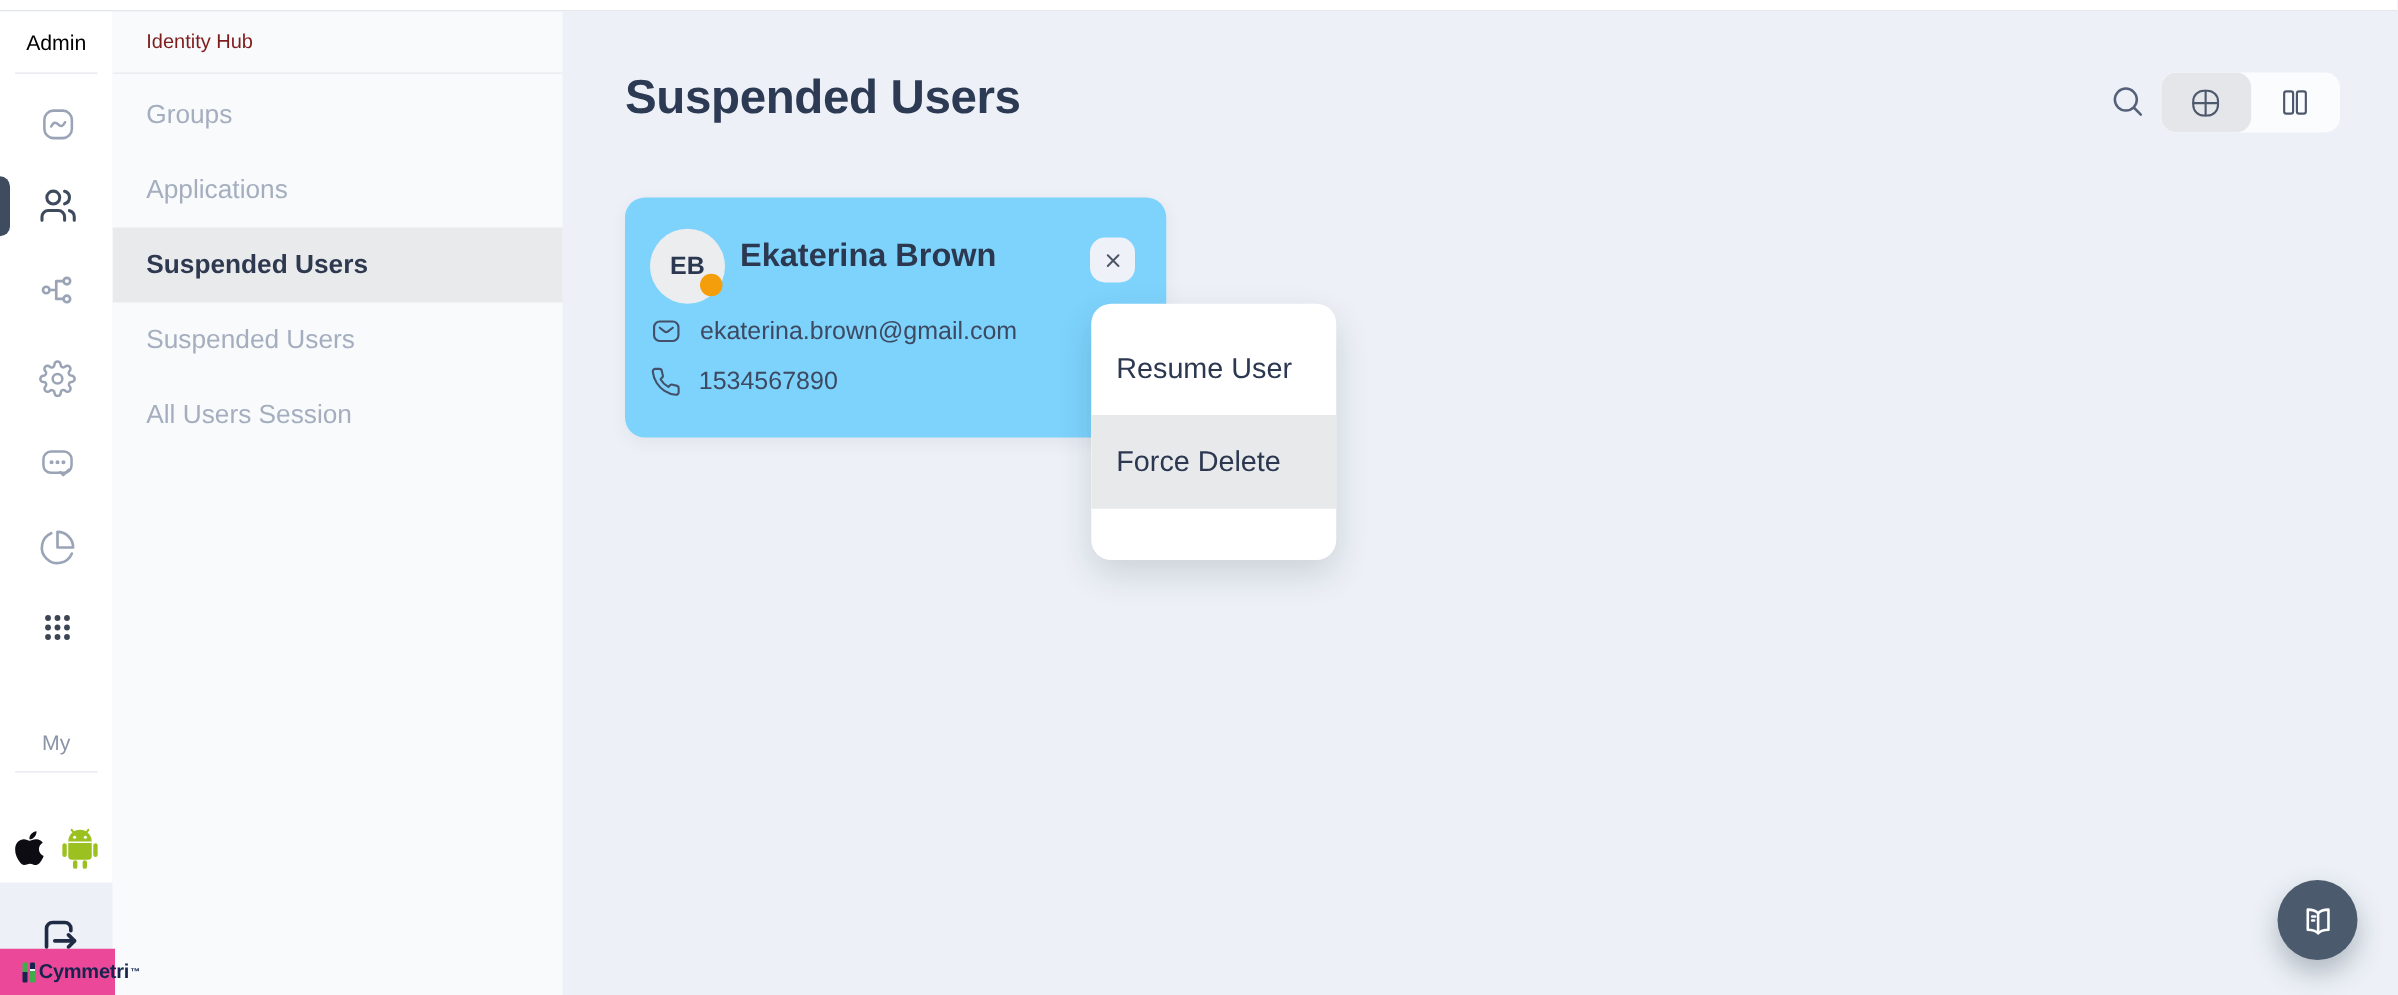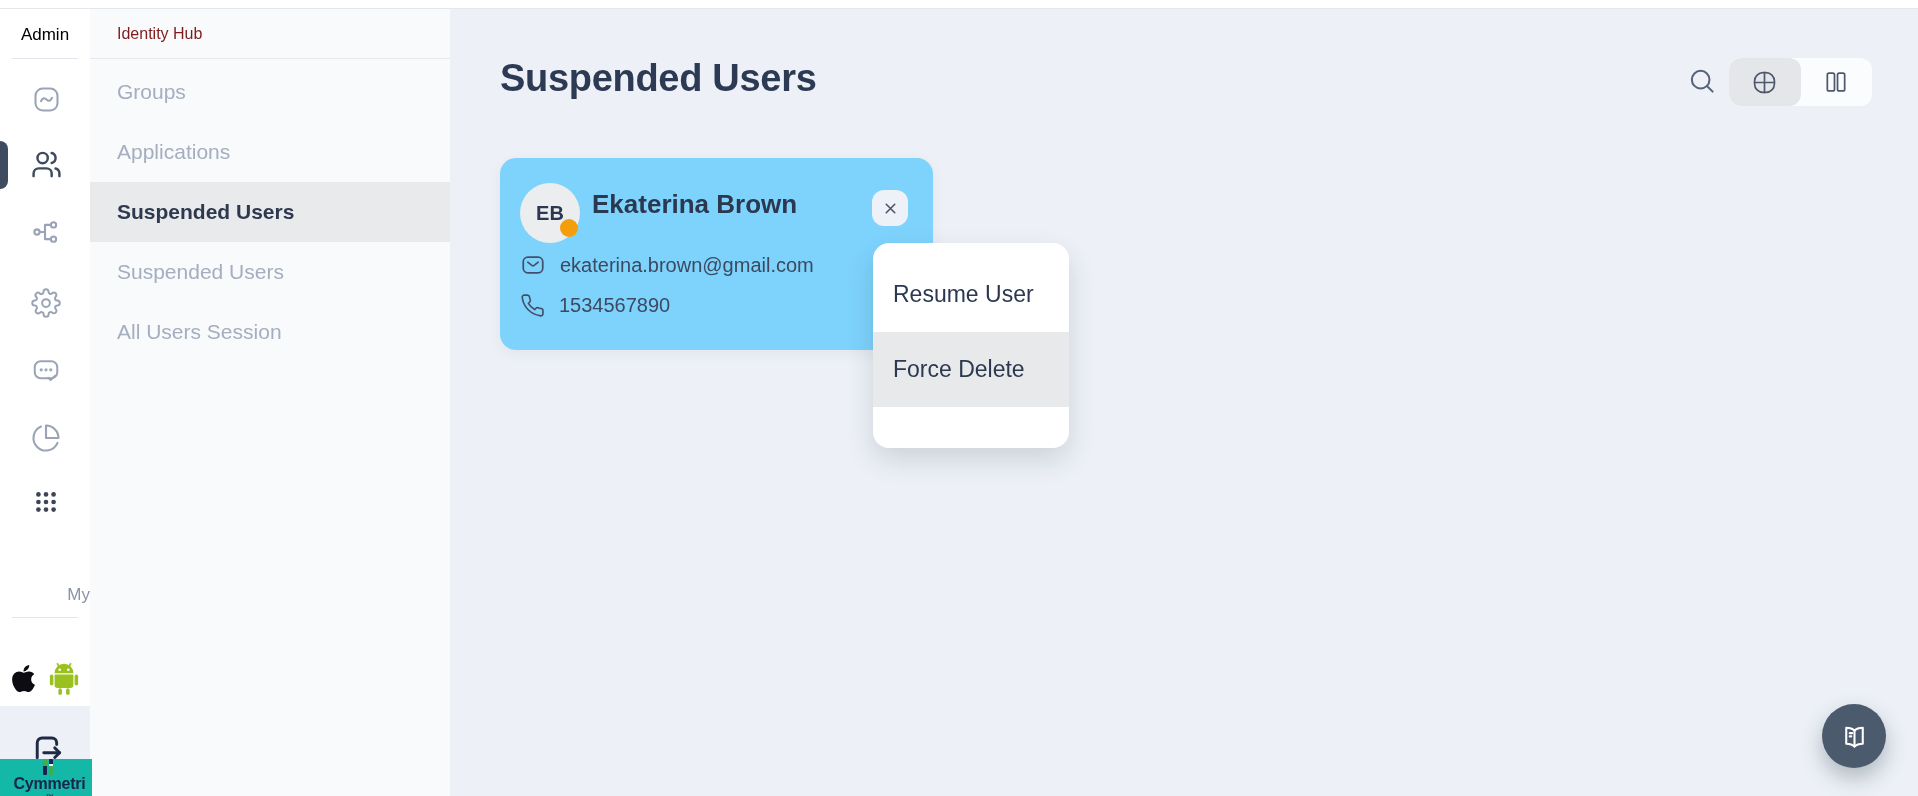--- a/index.html
+++ b/index.html
@@ -7,21 +7,21 @@
   body { font-family:"Liberation Sans", sans-serif; background:#edf1f7; overflow:hidden; }
   .screen { position:relative; width:1918px; height:796px; background:#edf1f7; }
 
   .top-strip { position:absolute; left:0; top:0; width:1918px; height:9px;
                background:#ffffff; border-bottom:1px solid #e3e6ea; z-index:5; }
 
   
   .rail { position:absolute; left:0; top:9px; width:90px; height:697px; background:#ffffff; z-index:4; }
   .rail-label { position:absolute; left:0; width:90px; text-align:center; font-size:17px; color:#000000; }
   .rail-label.admin { top:16px; }
-  .rail-label.my { top:576px; color:#8a94a6;text-align:right; }
+  .rail-label.my { top:576px; color:#8a94a6; }
   .rail-divider { position:absolute; left:12px; width:66px; height:0; border-top:1px solid #e3e6ec; }
   .rail-divider.d1 { top:49px; }
   .rail-divider.d2 { top:608px; }
   .rail-btn { position:absolute; left:29px; width:34px; height:34px; background:none; border:none;
               display:flex; align-items:center; justify-content:center; color:#9aa4b6; cursor:pointer; }
   .rail-btn svg { display:block; }
   .rail-btn.b-activity { top:73px; }
   .rail-btn.b-users { top:138px; color:#3e4a5e; }
   .rail-btn.b-flow { top:206px; }
   .rail-btn.b-gear { top:277px; }
@@ -30,22 +30,22 @@
   .rail-btn.b-apps { top:476px; color:#3d4555; }
   .active-pill { position:absolute; left:0; top:132px; width:8px; height:48px;
                  background:#3f4b5e; border-radius:0 8px 8px 0; }
   .store-btn { position:absolute; border:none; background:none; cursor:pointer; padding:0; }
   .store-btn.apple { left:11px; top:654px; }
   .store-btn.android { left:48px; top:653px; }
 
   .logout-btn { position:absolute; left:26px; top:728px; width:40px; height:38px; border:none;
                 background:none; color:#1f2a44; cursor:pointer; z-index:3; }
 
-  .brand { position:absolute; left:0; top:759px; width:92px; height:37px; background:#14b8a6;
-           display:flex; align-items:center; padding-left:7px; z-index:6;flex-direction:column; }
+  .brand { position:absolute; left:0; top:759px; width:92px; height:37px; background:#ec4899;
+           display:flex; align-items:center; padding-left:18px; z-index:6; }
   .brand .mark { display:inline-flex; gap:2px; margin-right:3px; }
   .brand .mark .bar-a { width:4px; height:16px; border-radius:1px;
       background:linear-gradient(180deg,#3fae4a 0 46%,#17254e 46% 100%); }
   .brand .mark .bar-b { width:4px; height:16px; border-radius:1px;
       background:linear-gradient(180deg,#17254e 0 30%, #edf1f9 30% 44%, #3fae4a 44% 100%); }
   .brand-name { font-size:16px; font-weight:700; color:#17254e; letter-spacing:-0.2px; }
   .brand-tm { font-size:8px; font-weight:700; color:#17254e; vertical-align:super; margin-left:1px; }
 
   
   .sidebar { position:absolute; left:90px; top:9px; width:360px; height:787px; background:#f8fafc; z-index:3; }

